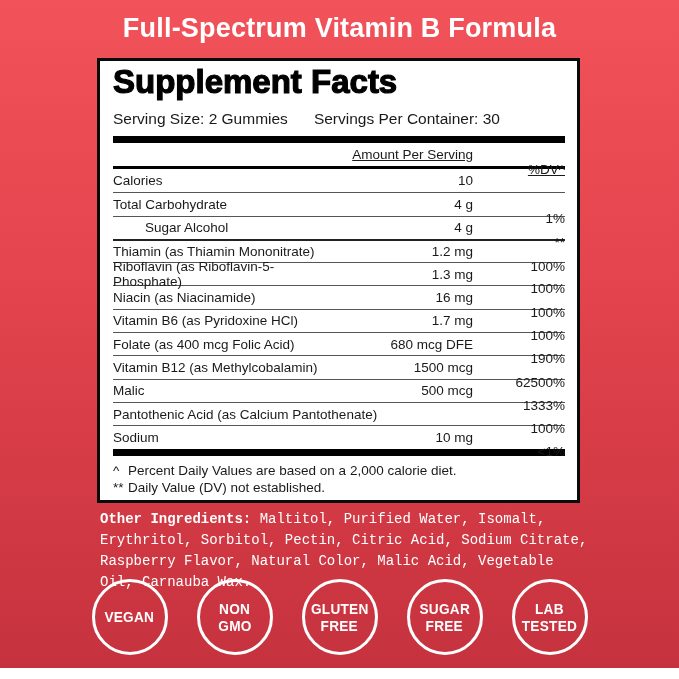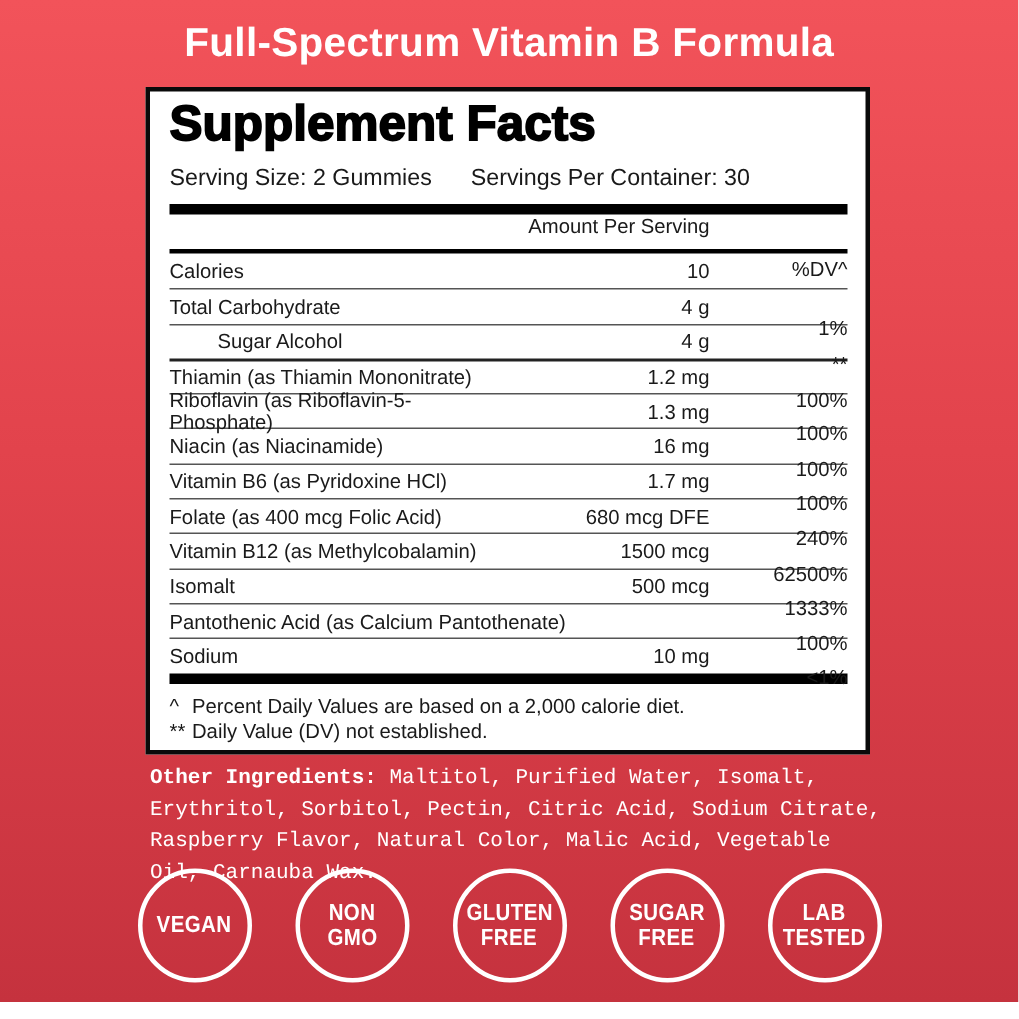--- a/index.html
+++ b/index.html
@@ -50,25 +50,26 @@
     color: #1a1a1a;
   }
   .bar-thick {
     height: 7px;
     background: #000;
     margin-top: 8px;
   }
   .bar-thick.bottom { margin-top: 0; }
   .header-row {
     display: flex;
-    align-items: flex-start;
+    align-items: center;
     height: 26px;
     font-size: 13.5px;
     border-bottom: 3px solid #000;
     color: #1a1a1a;
+    text-decoration: underline;
   }
   .cell-name { flex: 1; min-width: 0; }
   .cell-amount { width: 130px; text-align: right; white-space: nowrap; }
   .cell-dv { width: 92px; text-align: right; white-space: nowrap; margin-top: 29px; }
   .rows { }
   .row {
     display: flex;
     align-items: center;
     height: 23.3px;
     font-size: 13.5px;
@@ -177,29 +178,29 @@
           <span class="cell-dv">100%</span>
         </div>
         <div class="row">
           <span class="cell-name">Vitamin B6 (as Pyridoxine HCl)</span>
           <span class="cell-amount">1.7 mg</span>
           <span class="cell-dv">100%</span>
         </div>
         <div class="row">
           <span class="cell-name">Folate (as 400 mcg Folic Acid)</span>
           <span class="cell-amount">680 mcg DFE</span>
-          <span class="cell-dv">240%</span>
+          <span class="cell-dv">190%</span>
         </div>
         <div class="row">
           <span class="cell-name">Vitamin B12 (as Methylcobalamin)</span>
           <span class="cell-amount">1500 mcg</span>
           <span class="cell-dv">62500%</span>
         </div>
         <div class="row">
-          <span class="cell-name">Isomalt</span>
+          <span class="cell-name">Malic</span>
           <span class="cell-amount">500 mcg</span>
           <span class="cell-dv">1333%</span>
         </div>
         <div class="row">
           <span class="cell-name">Pantothenic Acid (as Calcium Pantothenate)</span>
           <span class="cell-dv">100%</span>
         </div>
         <div class="row">
           <span class="cell-name">Sodium</span>
           <span class="cell-amount">10 mg</span>

